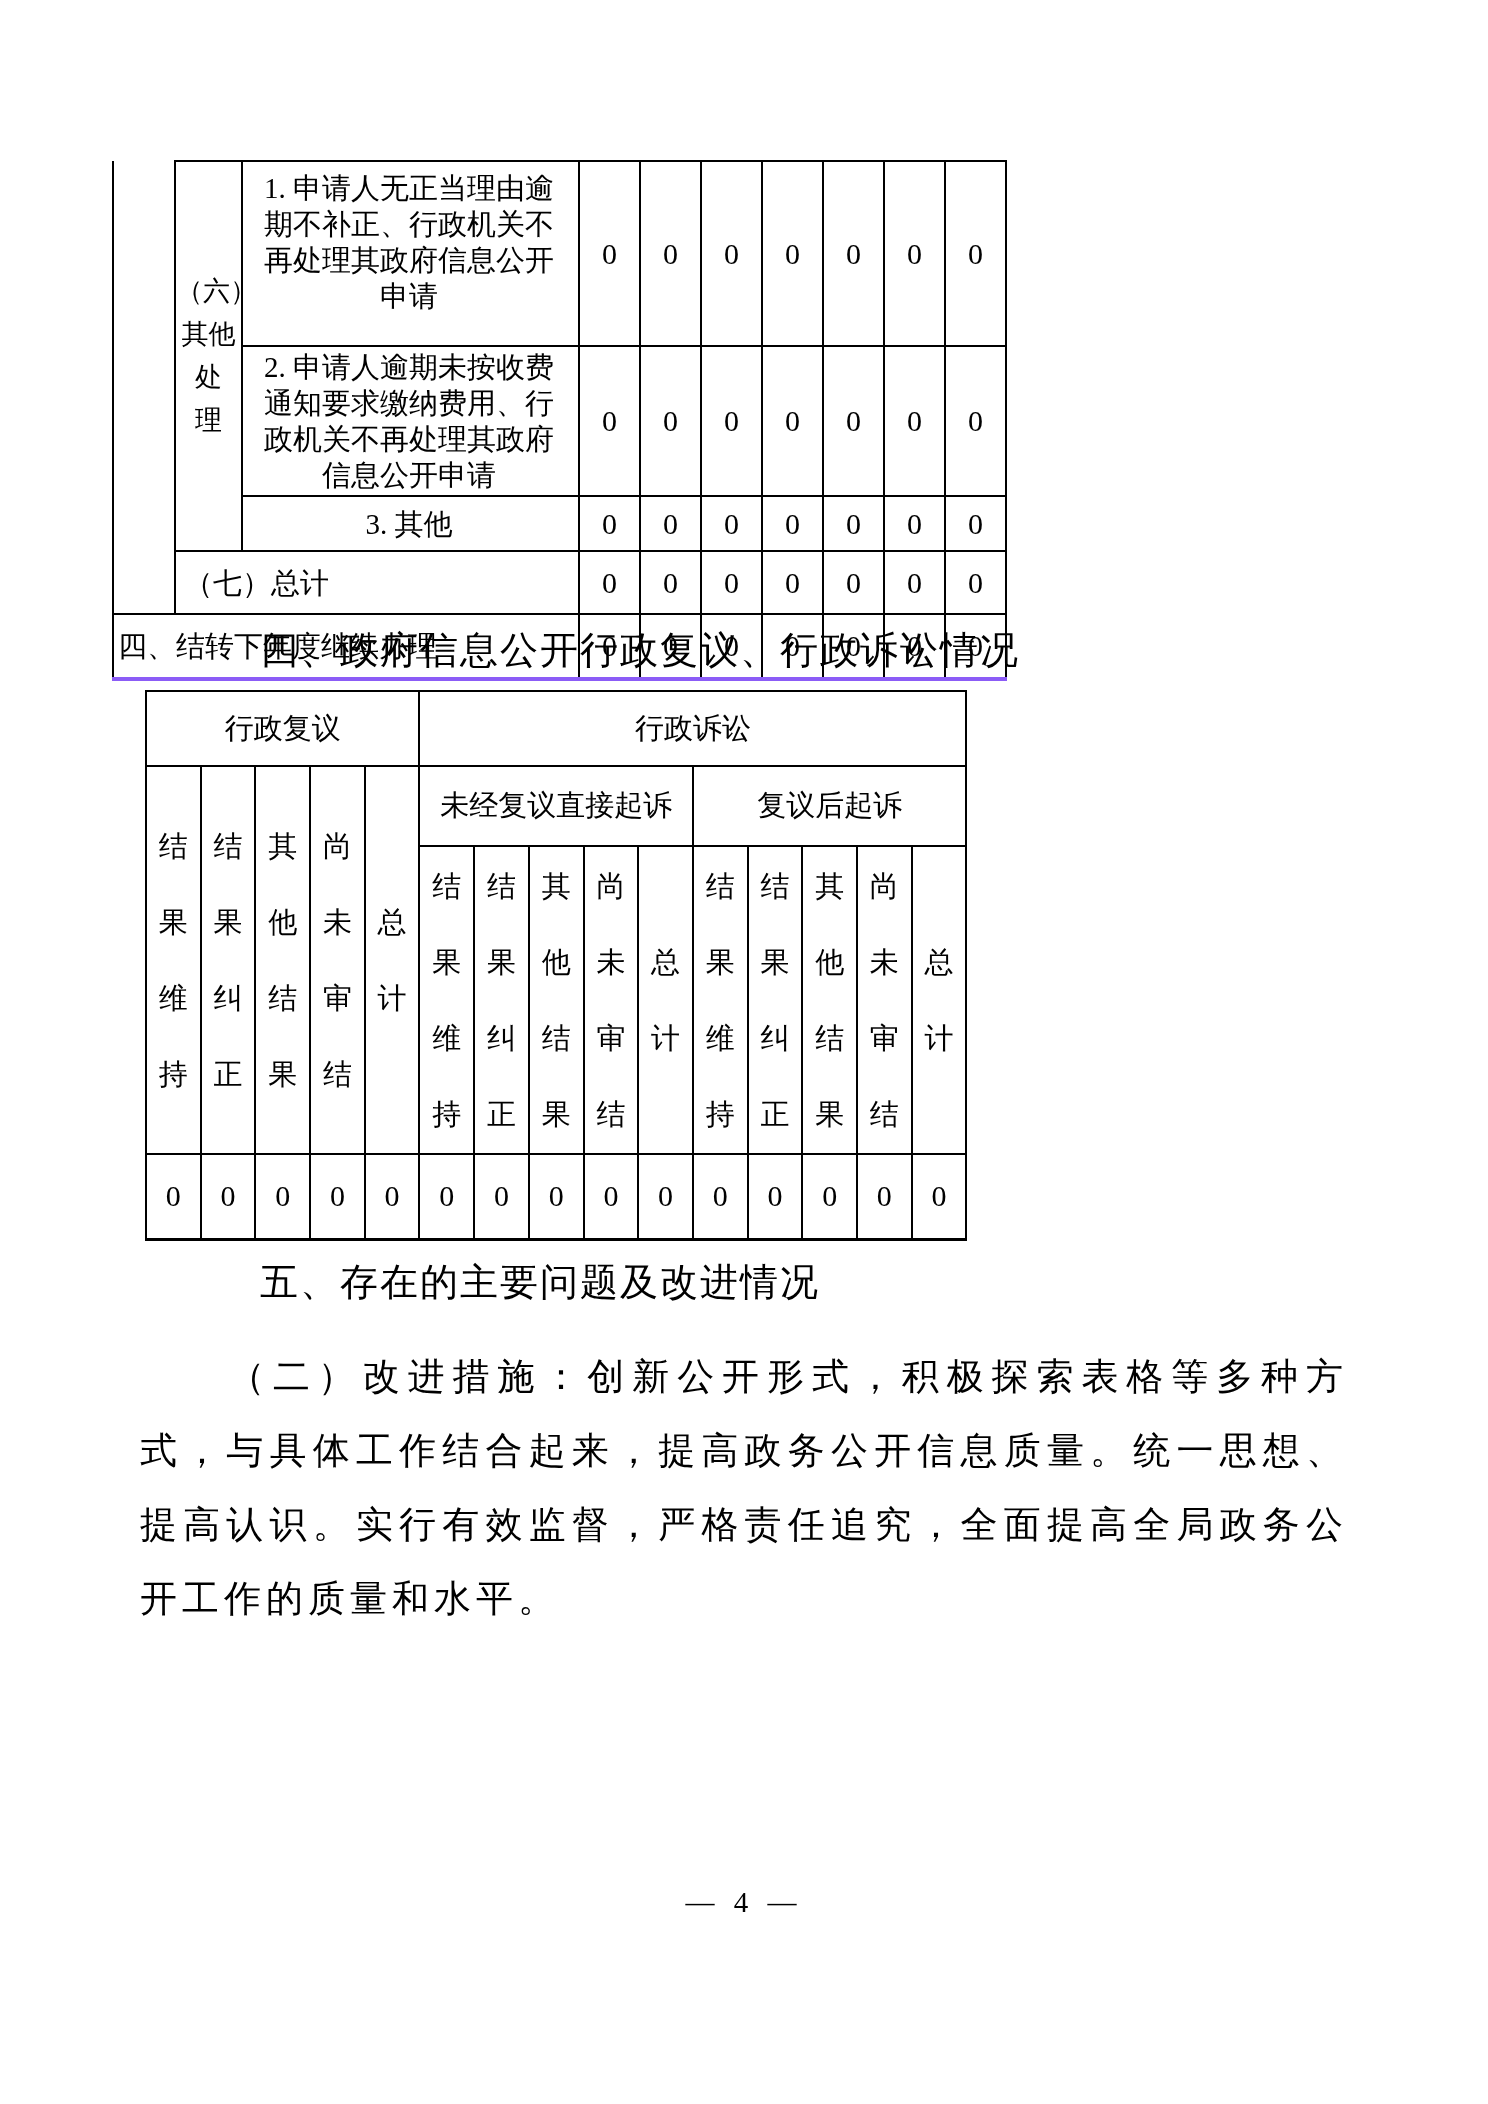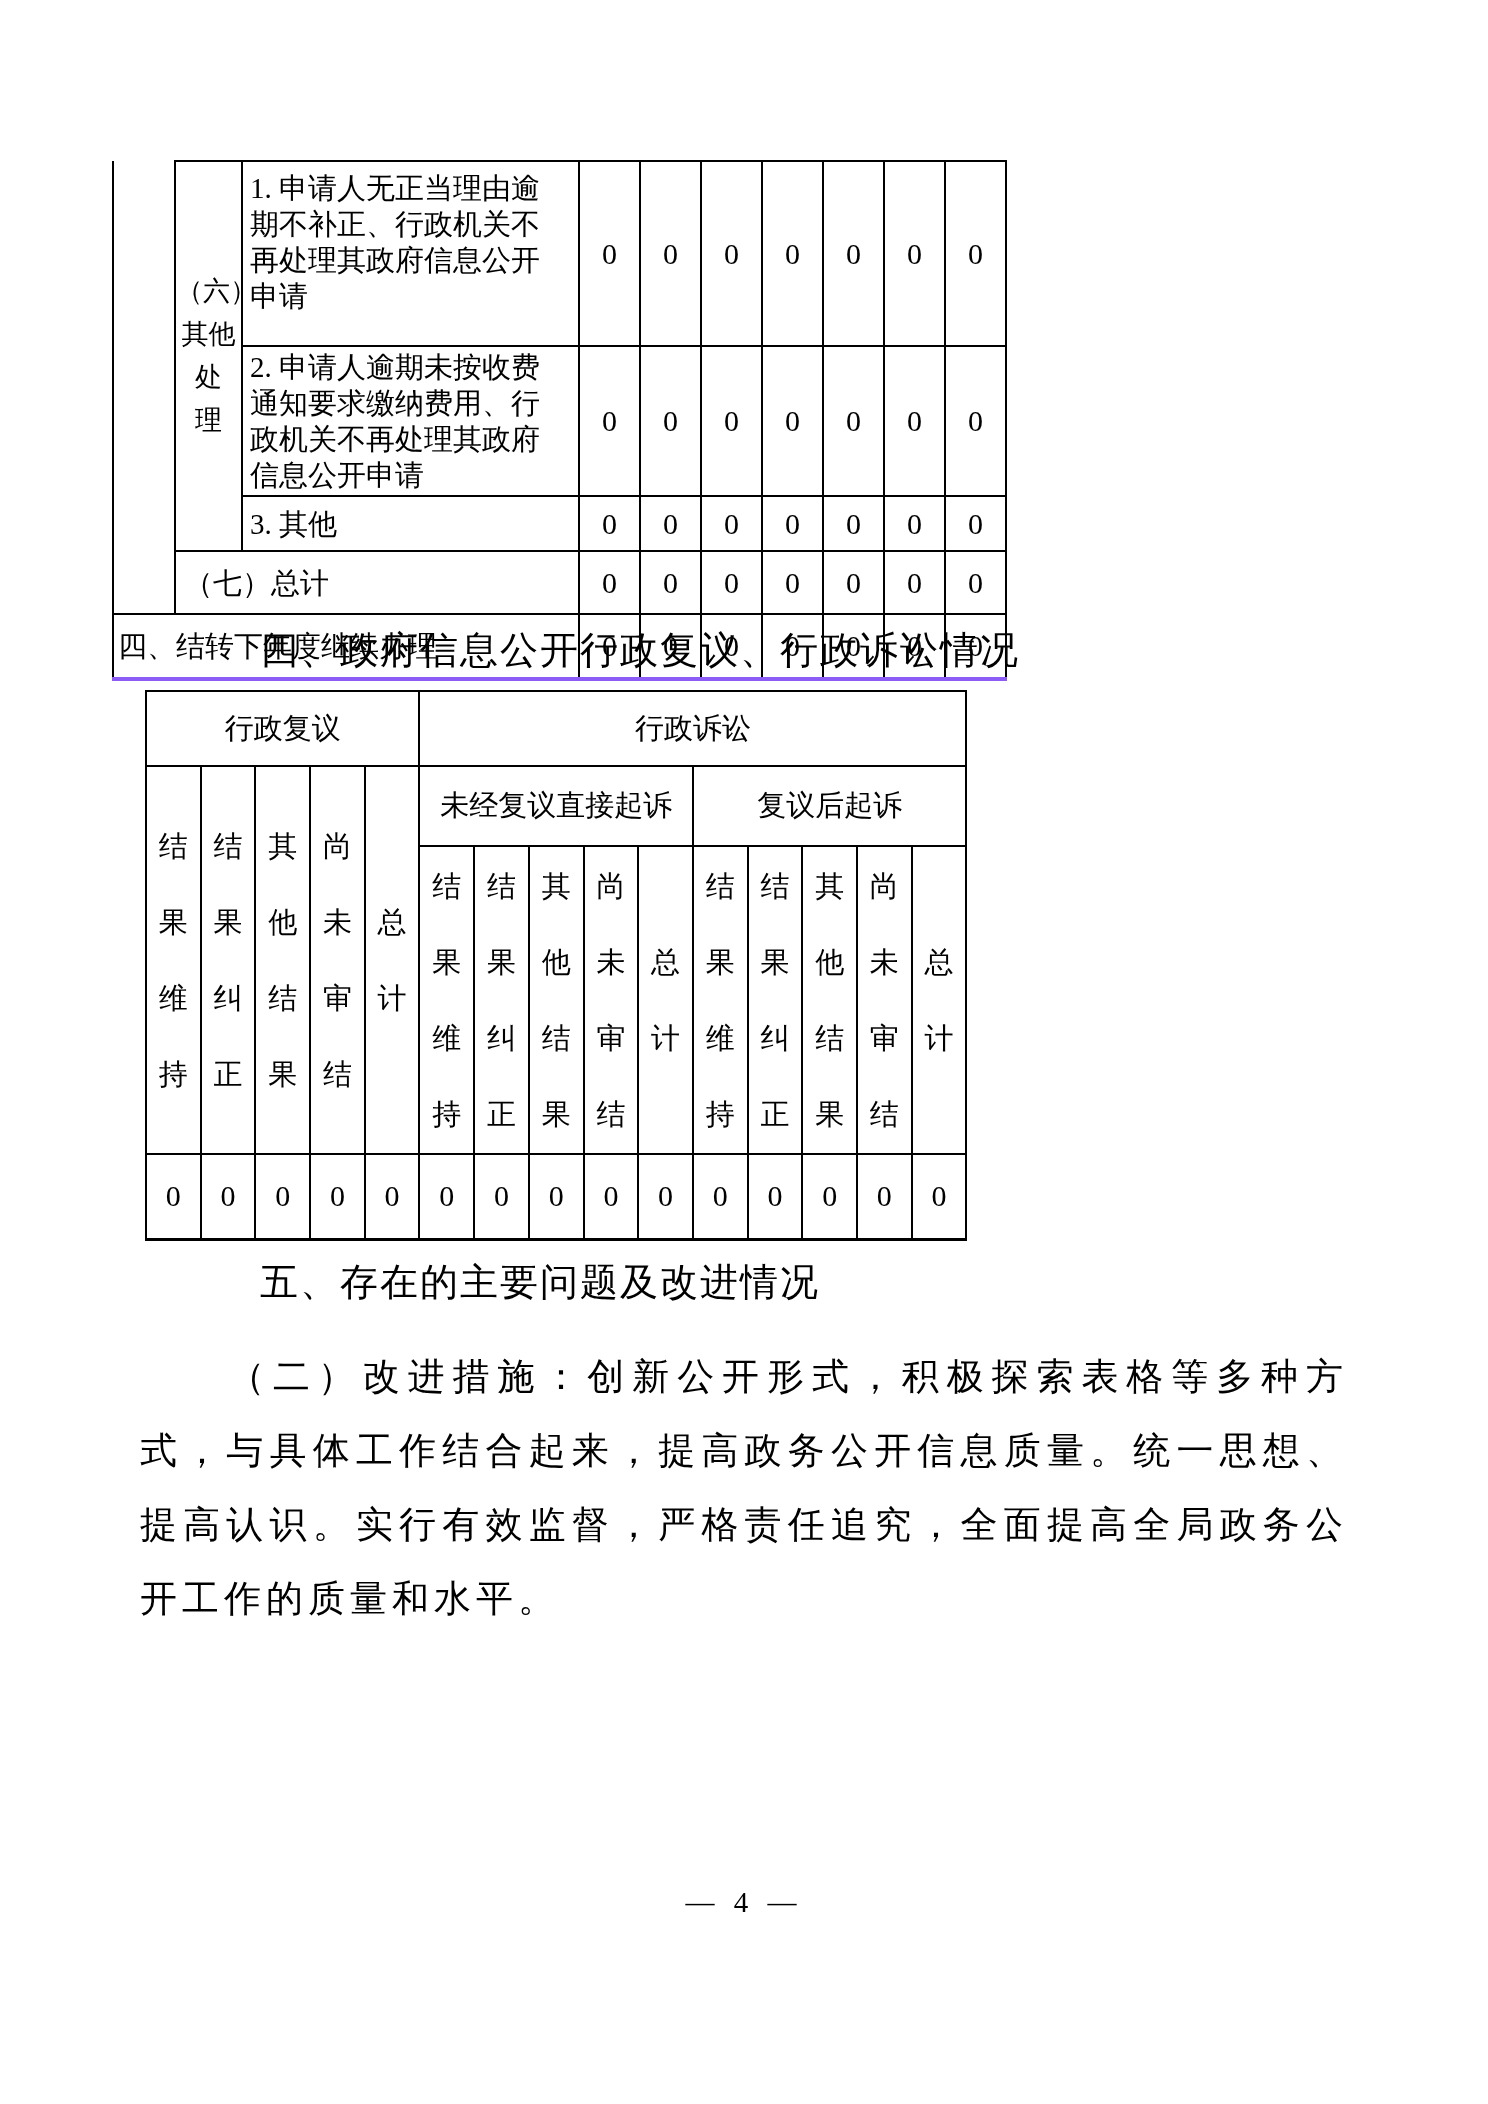--- a/index.html
+++ b/index.html
@@ -16,21 +16,21 @@
 
   
   .t1{left:112px;top:160px;width:893px;}
   .t1 td{font-size:29px;line-height:36px;}
   .t1 td.cont{border-top:none;}
   .t1 td.group{
     text-align:center;vertical-align:middle;
     white-space:pre-line;font-size:27px;line-height:43px;
   }
   .t1 td.desc{
-    text-align:left;vertical-align:middle;
+    text-align:center;vertical-align:middle;
     padding:2px 10px 2px 7px;
   }
   .t1 tr.r1 td.desc{vertical-align:top;padding-top:8px;}
   .t1 td.num{text-align:center;vertical-align:middle;font-size:30px;}
   .t1 td.total{text-align:left;vertical-align:middle;padding-left:8px;}
   .t1 td.carry{text-align:left;vertical-align:middle;padding-left:4px;}
   .t1 tr:last-child td{border-bottom:4px solid #8b5cf6;}
 
   
   .heading{

